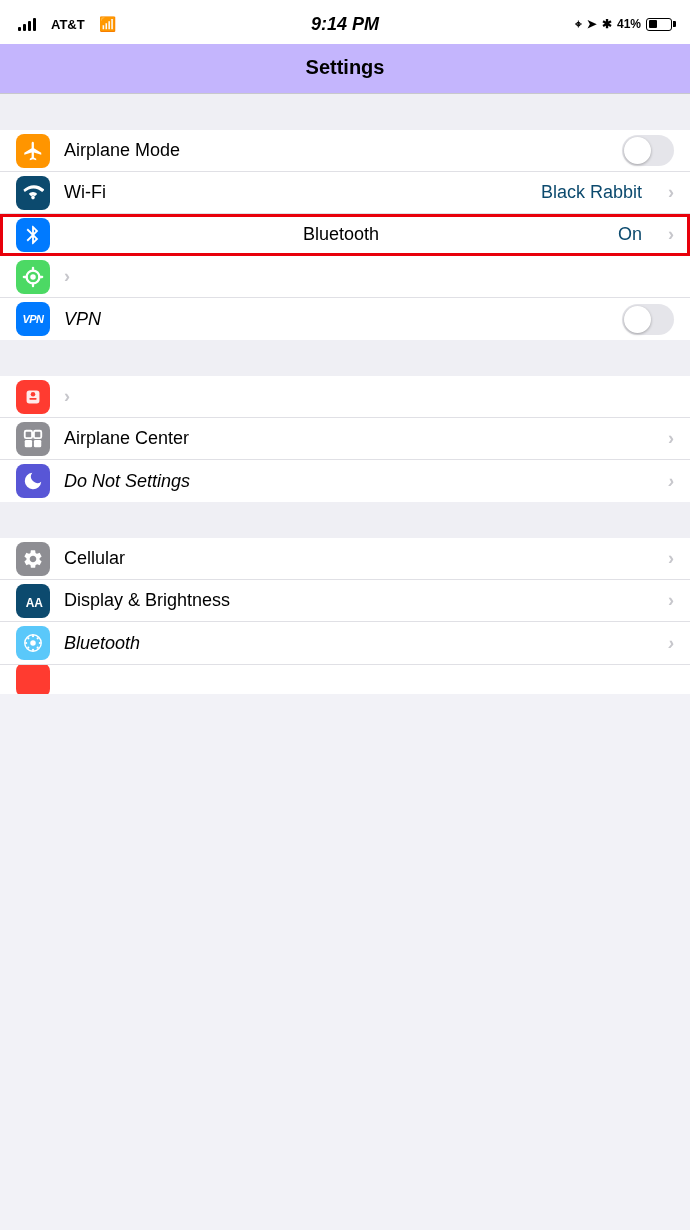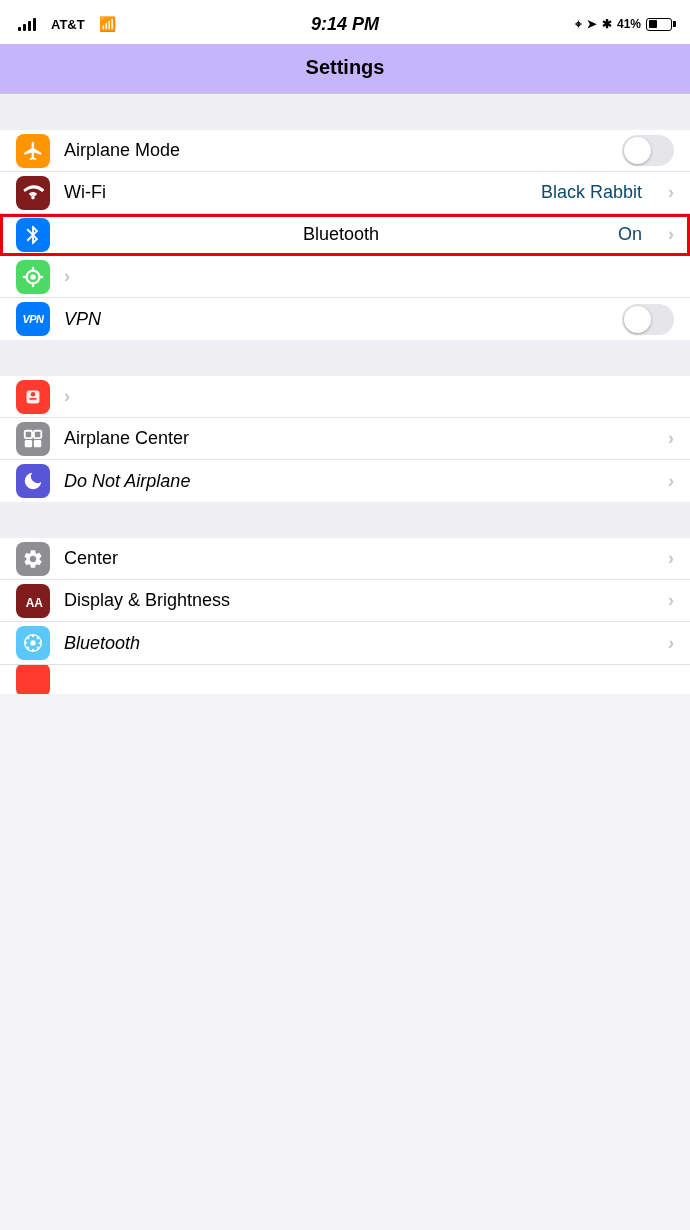--- a/index.html
+++ b/index.html
@@ -174,21 +174,21 @@
     
     .highlighted-row {
       outline: 3px solid #e8000a;
       outline-offset: -3px;
       z-index: 10;
       text-align: center;
     }
 
     
     .icon-orange { background: #ff9500; }
-    .icon-blue { background: #7f1d1d; }
+    .icon-blue { background: #0c4a6e; }
     .icon-bluetooth { background: #007aff; }
     .icon-green { background: #4cd964; }
     .icon-blue-vpn { background: #007aff; }
     .icon-red { background: #ff3b30; }
     .icon-gray { background: #8e8e93; }
     .icon-purple { background: #5856d6; }
     .icon-dark-gray { background: #8e8e93; }
     .icon-teal { background: #5ac8fa; }
 
     
@@ -318,35 +318,35 @@
     <span class="row-label">Airplane Center</span>
     <span class="chevron">›</span>
   </div>
 
   <div class="settings-row">
     <div class="row-icon icon-purple">
       <svg class="icon-svg" viewBox="0 0 24 24">
         <path d="M21 12.79A9 9 0 1111.21 3 7 7 0 0021 12.79z" fill="#fff"></path>
       </svg>
     </div>
-    <span class="row-label">Do Not Airplane</span>
+    <span class="row-label">Do Not Settings</span>
     <span class="chevron">›</span>
   </div>
 </div>
 
 <div class="section-divider"></div>
 <div class="settings-section">
 
   <div class="settings-row">
     <div class="row-icon icon-dark-gray">
       <svg class="icon-svg" viewBox="0 0 24 24">
         <path d="M19.14 12.94c.04-.3.06-.61.06-.94s-.02-.64-.07-.94l2.03-1.58a.49.49 0 00.12-.61l-1.92-3.32a.49.49 0 00-.59-.22l-2.39.96c-.5-.38-1.03-.7-1.62-.94l-.36-2.54a.484.484 0 00-.48-.41h-3.84c-.24 0-.43.17-.47.41l-.36 2.54c-.59.24-1.13.57-1.62.94l-2.39-.96c-.22-.08-.47 0-.59.22L2.74 8.87c-.12.21-.08.47.12.61l2.03 1.58c-.05.3-.07.62-.07.94s.02.64.07.94l-2.03 1.58a.49.49 0 00-.12.61l1.92 3.32c.12.22.37.29.59.22l2.39-.96c.5.38 1.03.7 1.62.94l.36 2.54c.05.24.24.41.48.41h3.84c.24 0 .44-.17.47-.41l.36-2.54c.59-.24 1.13-.56 1.62-.94l2.39.96c.22.08.47 0 .59-.22l1.92-3.32c.12-.22.07-.47-.12-.61l-2.01-1.58zM12 15.6c-1.98 0-3.6-1.62-3.6-3.6s1.62-3.6 3.6-3.6 3.6 1.62 3.6 3.6-1.62 3.6-3.6 3.6z" fill="#fff"></path>
       </svg>
     </div>
-    <span class="row-label">Center</span>
+    <span class="row-label">Cellular</span>
     <span class="chevron">›</span>
   </div>
 
   <div class="settings-row">
     <div class="row-icon icon-blue">
       <svg class="icon-svg" viewBox="0 0 24 24">
         <text x="4" y="18" font-size="13" font-weight="700" fill="#fff">AA</text>
       </svg>
     </div>
     <span class="row-label">Display &amp; Brightness</span>

